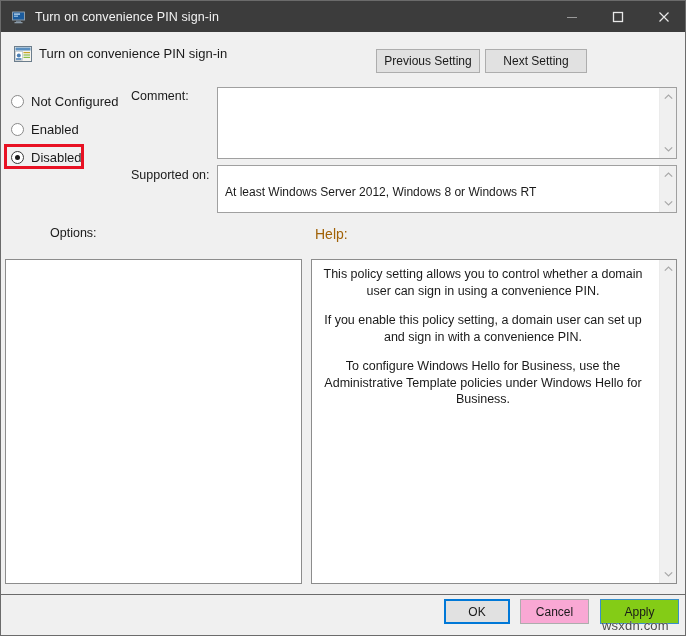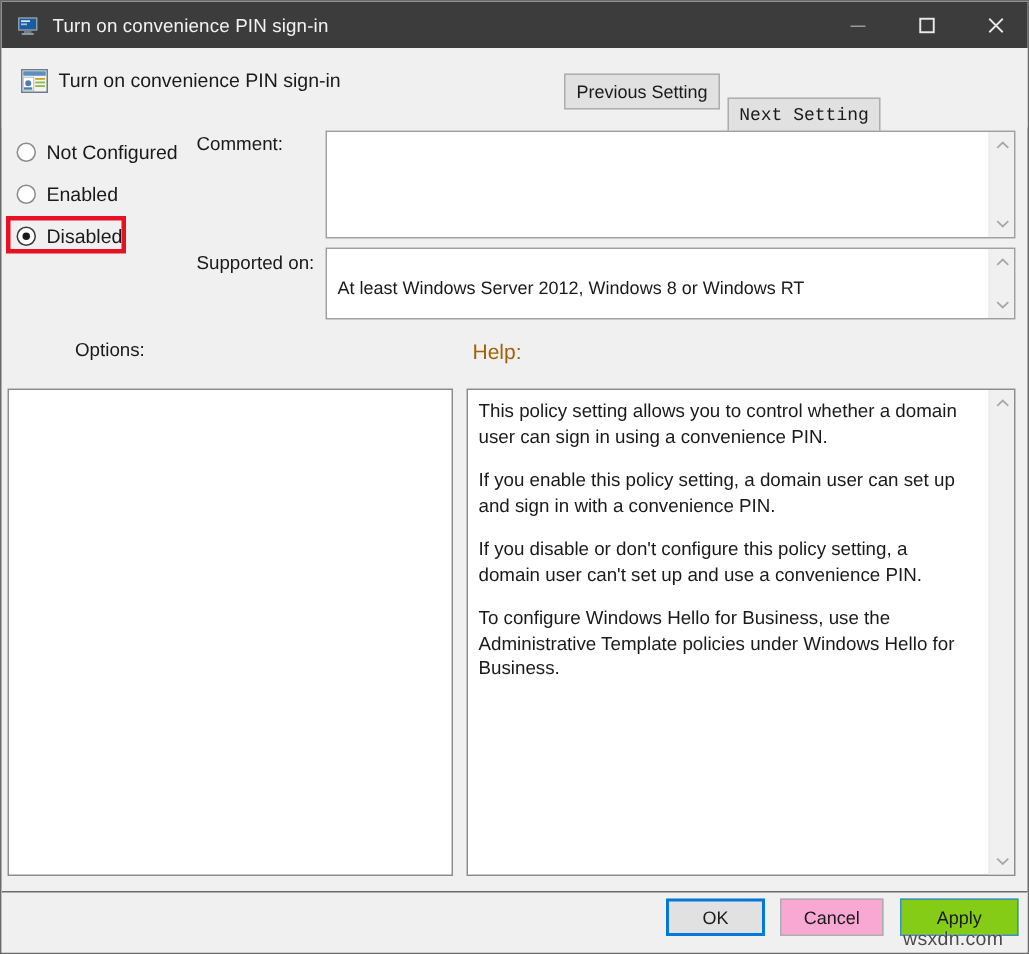--- a/index.html
+++ b/index.html
@@ -94,22 +94,22 @@
     white-space: nowrap;
     cursor: default;
   }
   .btn-prev {
     position: absolute;
     left: 375px; top: 48px;
     width: 104px; height: 24px;
   }
   .btn-next {
     position: absolute;
-    left: 484px; top: 64px;
-    width: 102px; height: 24px; font-family: Liberation Mono, monospace;
+    left: 484px; top: 48px;
+    width: 102px; height: 24px;
   }
 
   
   .radios {
     position: absolute;
     left: 0; top: 84px;
     width: 130px;
   }
   .radio-row {
     position: absolute;
@@ -225,20 +225,21 @@
     font-size: 14px;
     color: #a16207;
   }
 
   .panel {
     position: absolute;
     background: #ffffff;
     border: 1px solid #8c8c8c;
     box-sizing: border-box;
     overflow: hidden;
+    text-align: center;
   }
   .panel-options {
     left: 4px; top: 258px;
     width: 297px; height: 325px;
   }
   .panel-help {
     left: 310px; top: 258px;
     width: 366px; height: 325px;
   }
   .help-text {
@@ -425,21 +426,20 @@
   <div class="lbl-help">Help:</div>
 
   <div class="panel panel-options">
     <div class="tb-text"></div>
   </div>
 
   <div class="panel panel-help">
     <div class="help-text">
       <p>This policy setting allows you to control whether a domain user can sign in using a convenience PIN.</p>
       <p>If you enable this policy setting, a domain user can set up and sign in with a convenience PIN.</p>
-      <p>If you disable or don't configure this policy setting, a domain user can't set up and use a convenience PIN.</p>
       <p>To configure Windows Hello for Business, use the Administrative Template policies under Windows Hello for Business.</p>
     </div>
     <div class="vscroll">
       <div class="sarrow up">
         <svg width="9" height="6" viewBox="0 0 9 6">
             <path d="M0.8 4.6 L4.5 1 L8.2 4.6" stroke="#a8a8a8" stroke-width="1.2" fill="none"></path>
           </svg>
       </div>
       <div class="sarrow down">
         <svg width="9" height="6" viewBox="0 0 9 6">

